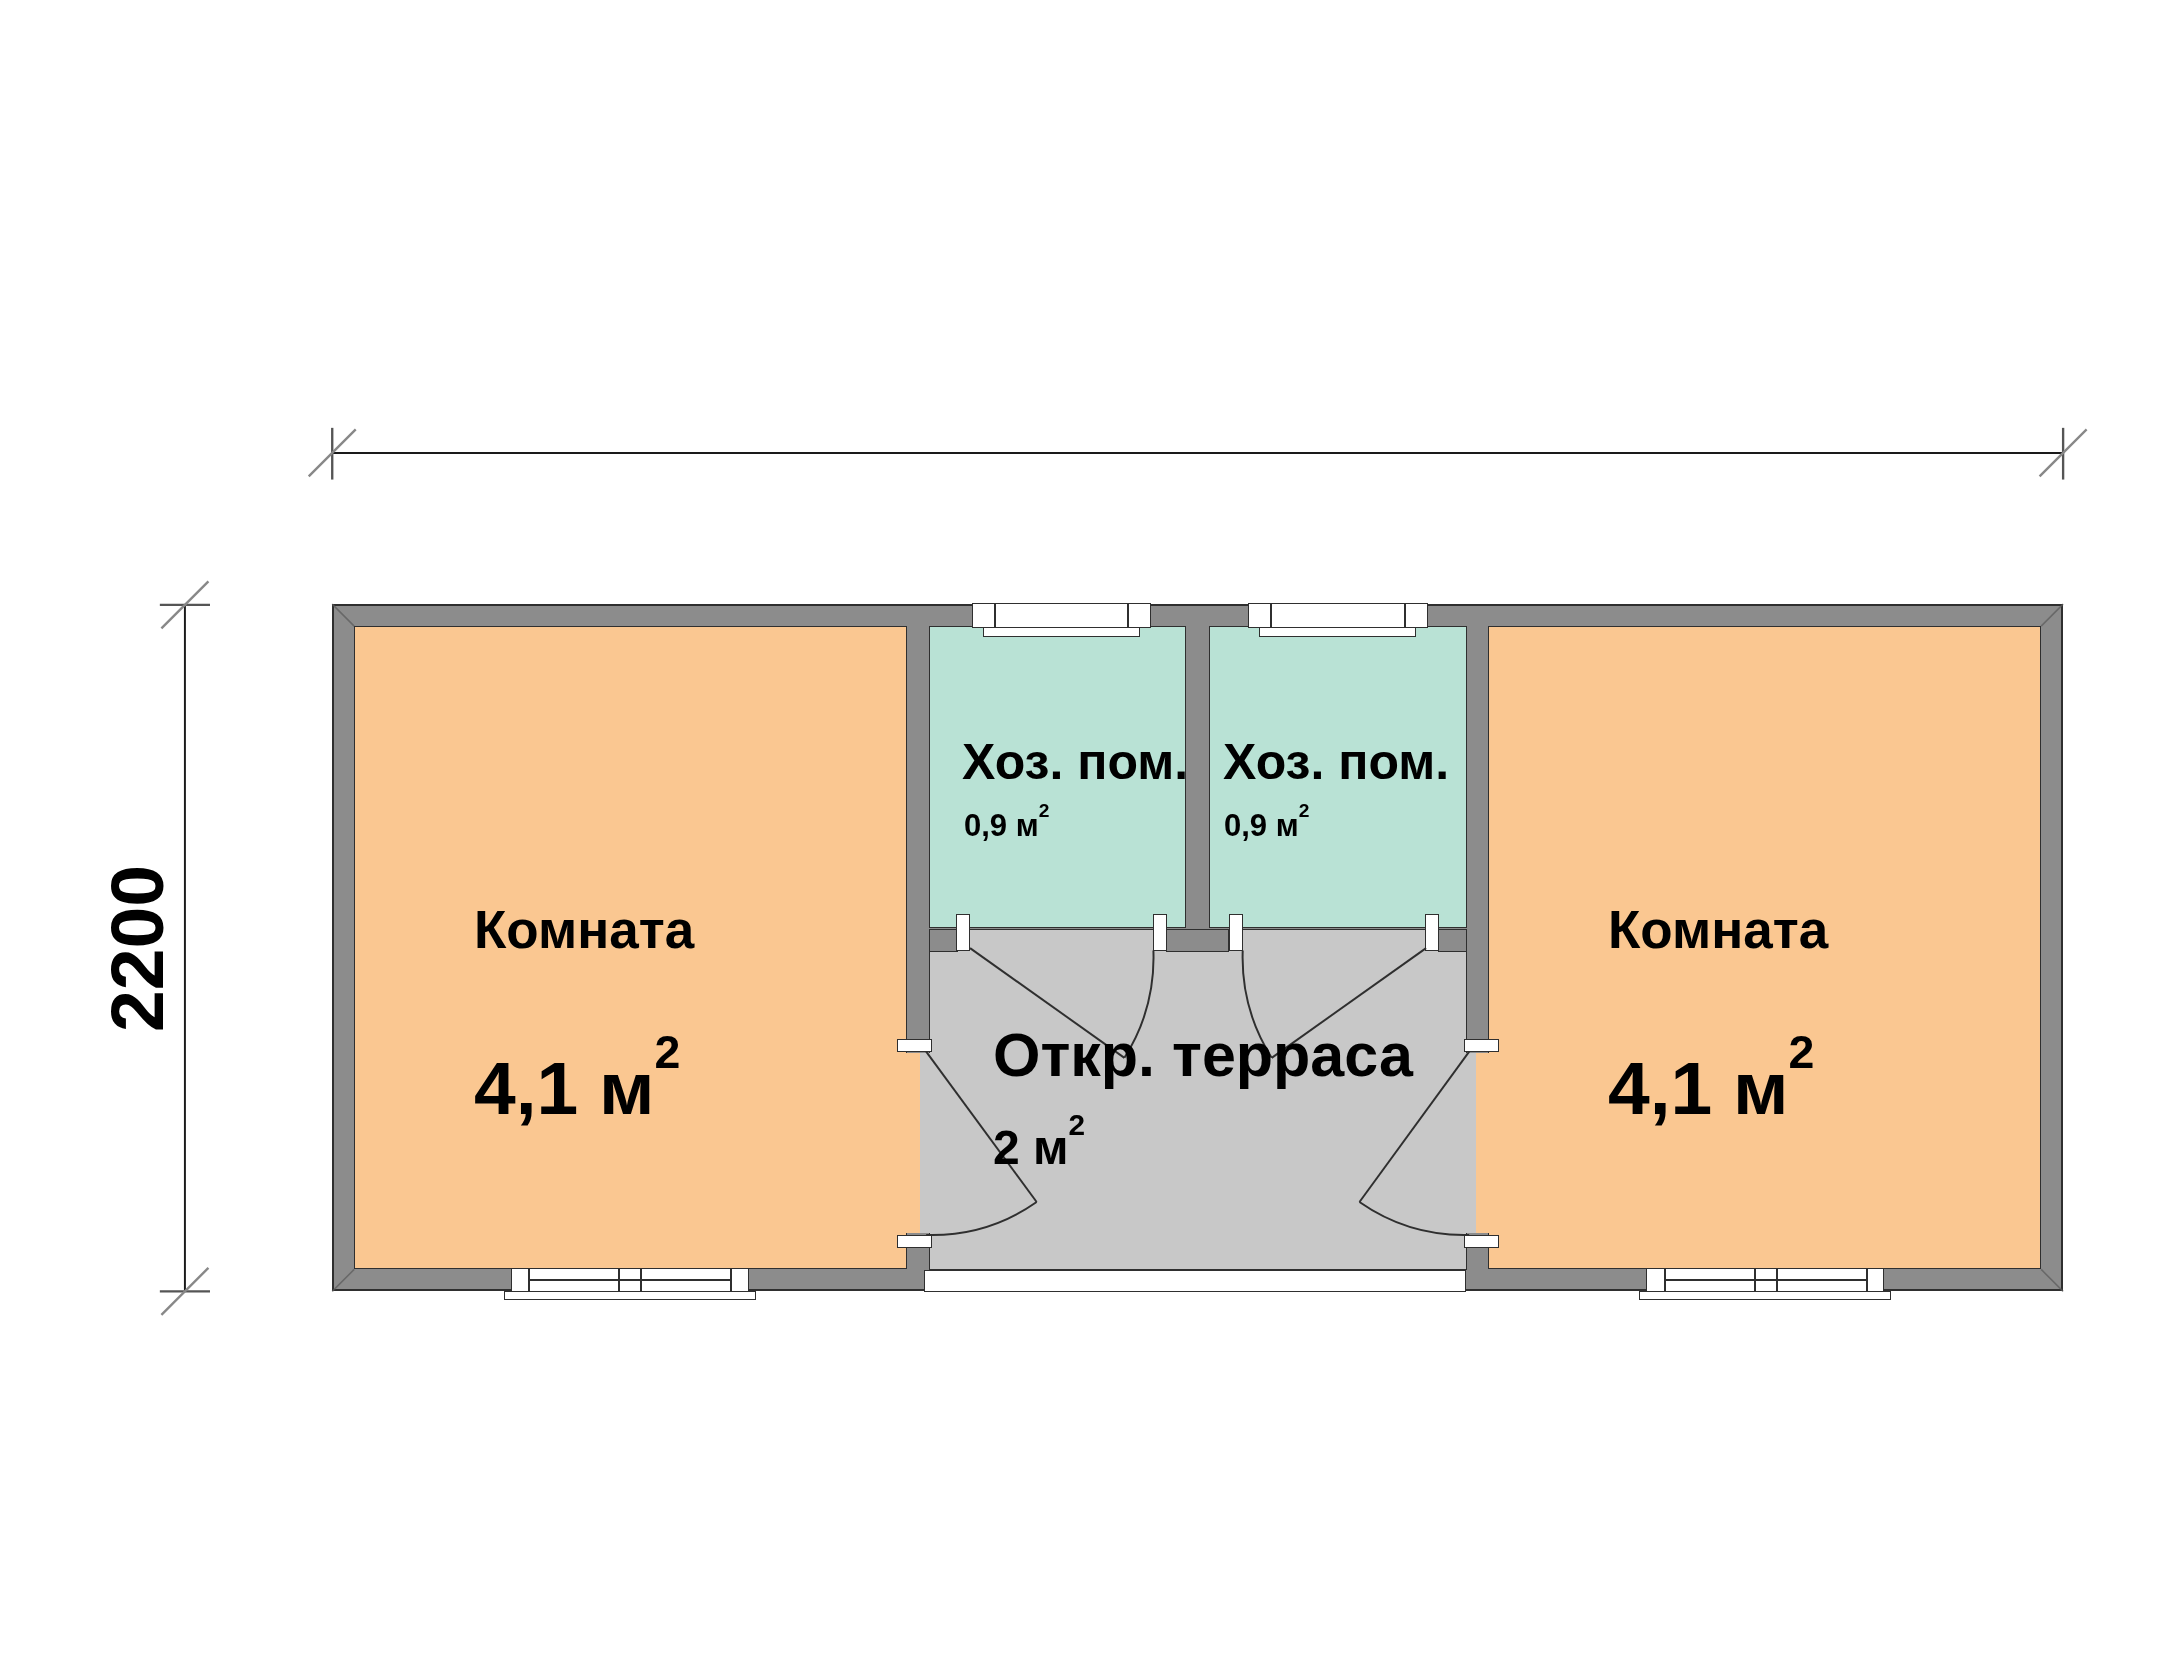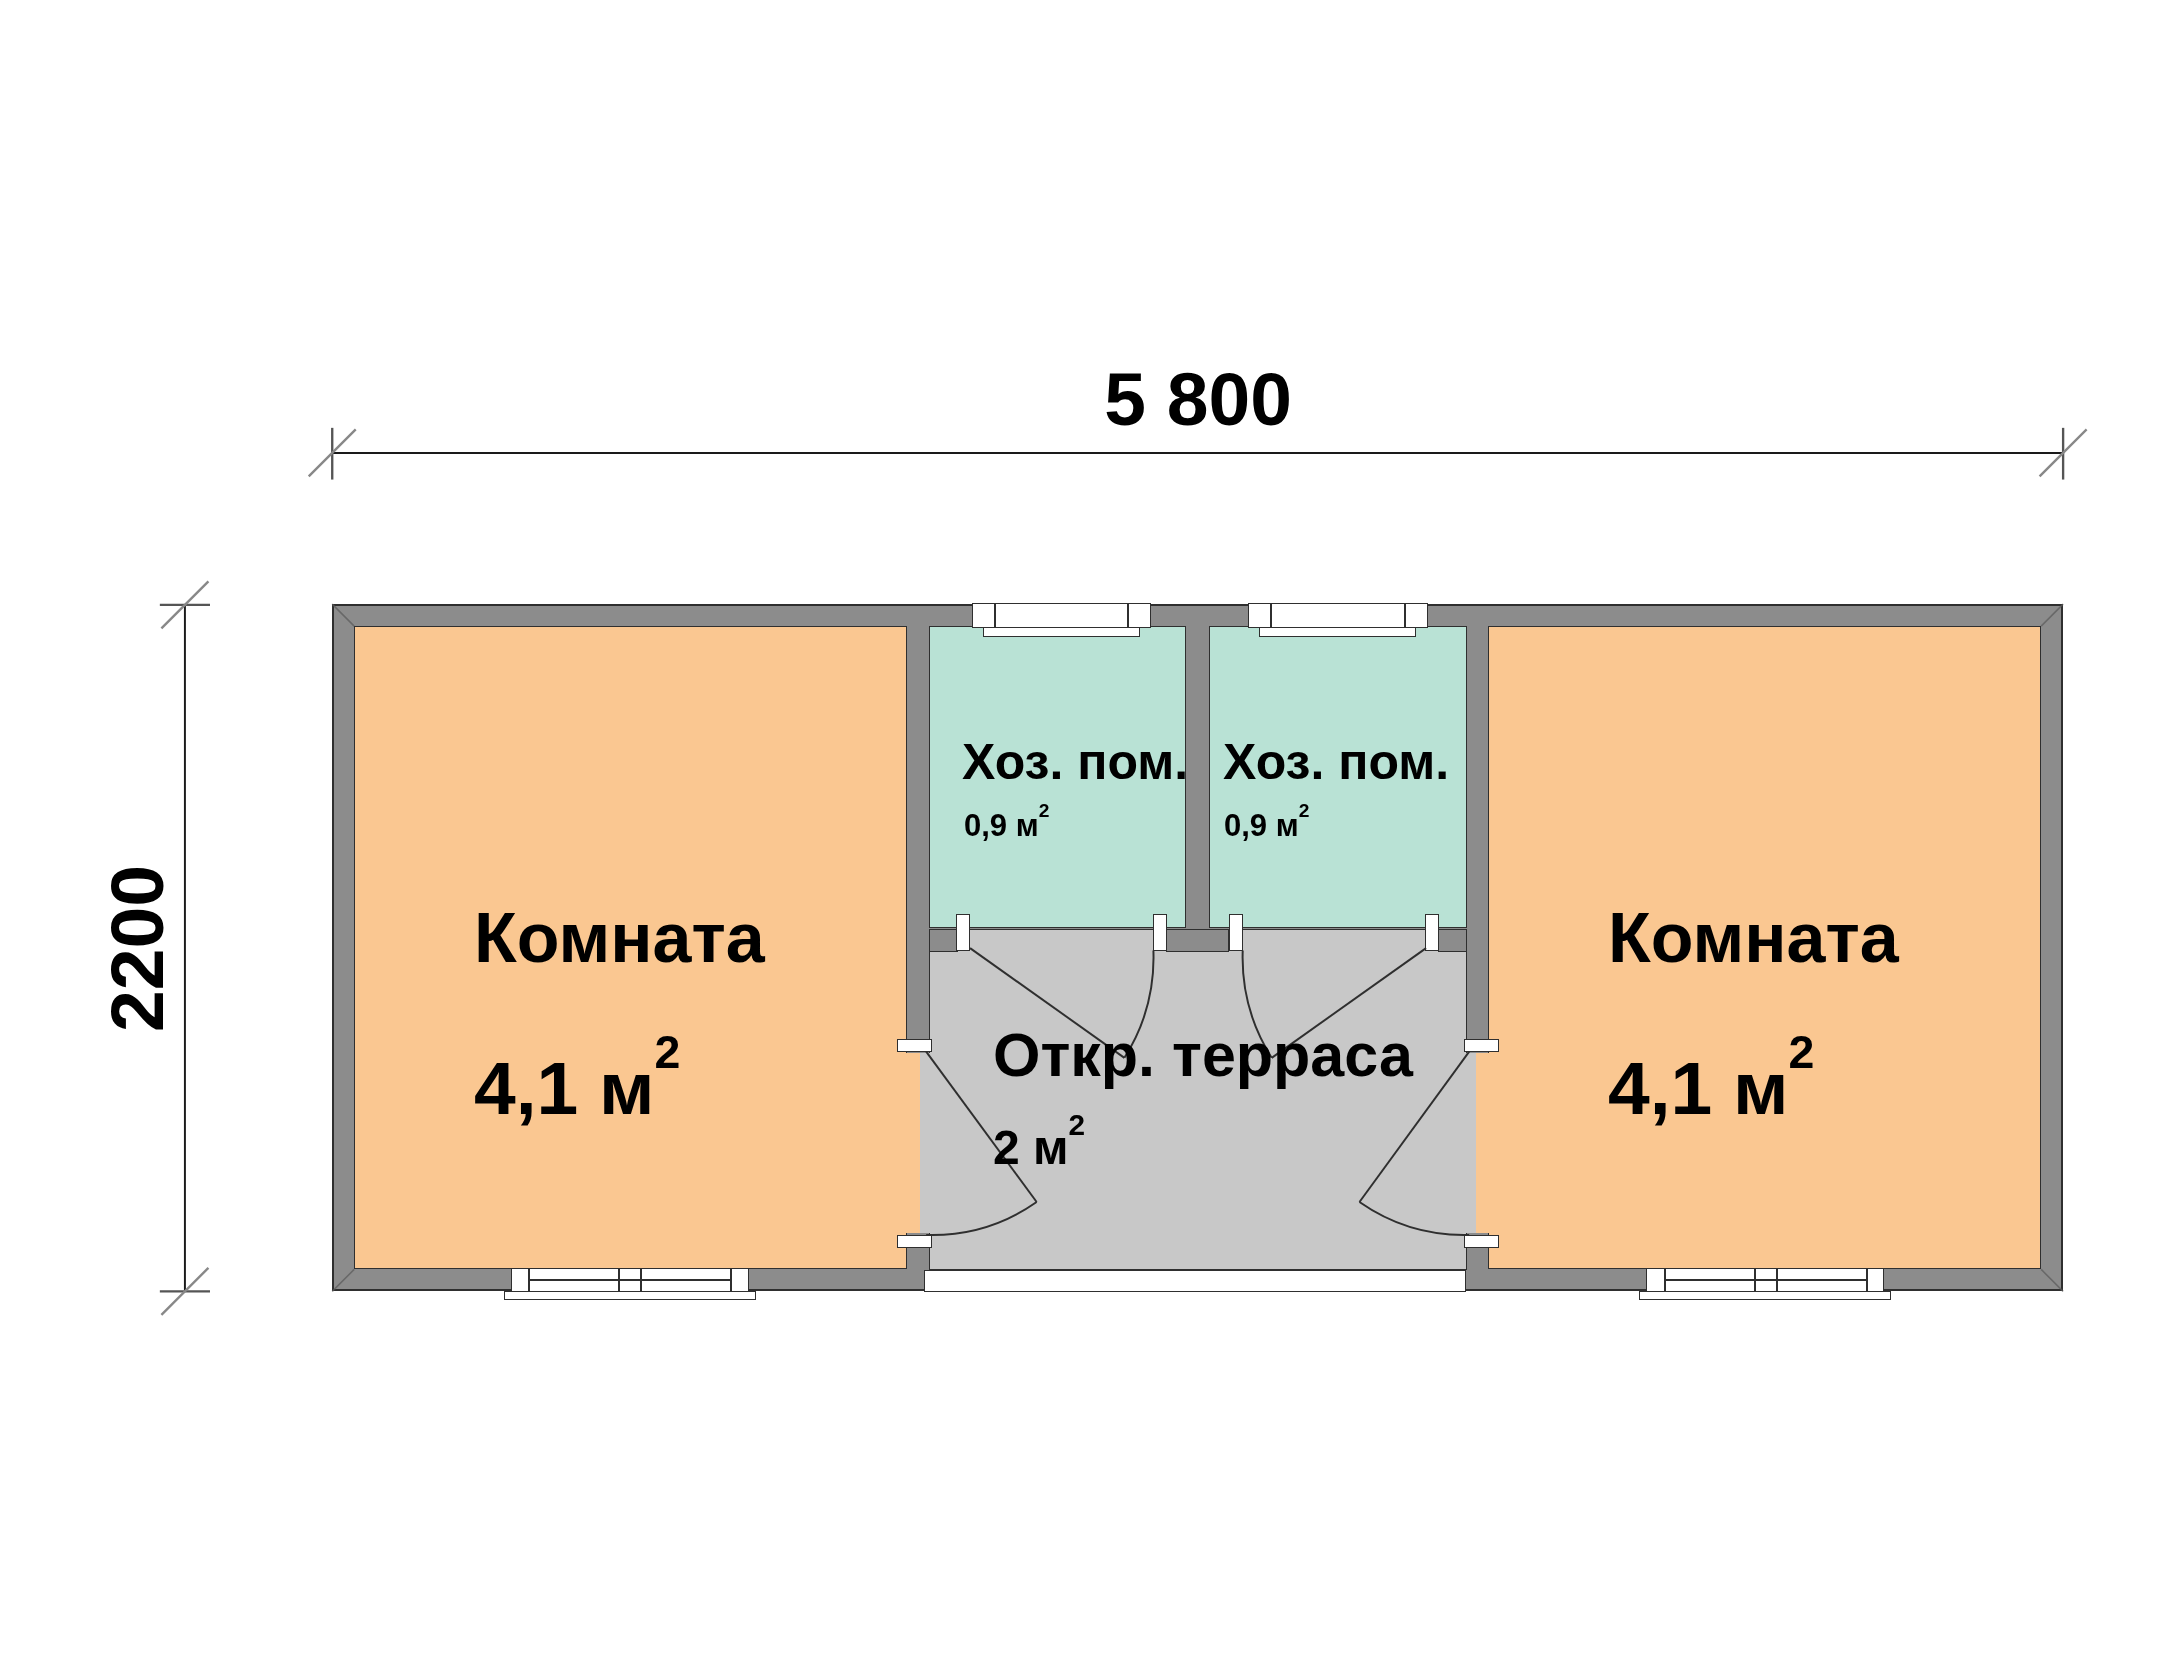--- a/index.html
+++ b/index.html
@@ -16,21 +16,21 @@
   .openband{background:#ffffff; border:1.6px solid var(--outline);}
   .stub{background:var(--wall_fill); border:1.6px solid var(--outline);}
   .jamb{background:#ffffff; border:1.6px solid var(--outline);}
   .patch-or{background:var(--room_fill);}
   .patch-gr{background:var(--terrace_fill);}
   .window{background:#ffffff; border:1.6px solid var(--outline);}
   .wline{background:var(--outline);}
   .sill{background:#ffffff; border:1.6px solid var(--outline);}
   
   .lbl{position:absolute; color:#000; font-weight:700; white-space:nowrap; line-height:1;text-align:right;}
-  .room-name{font-size:70px;}
+  .room-name{font-size:53px;}
   .room-area{font-size:75px;}
   .util-name{font-size:50px;}
   .util-area{font-size:31px;}
   .terr-name{font-size:61px;}
   .terr-area{font-size:48px;}
   .dim{font-size:75px; text-align:center;}
   .lbl sup{font-size:0.62em; position:relative; top:-0.42em; font-weight:700;}
   svg{position:absolute; left:0; top:0;}
 </style>
 </head>
@@ -130,23 +130,20 @@
     </g>
 
     <g stroke="#5a5a5a" stroke-width="2" opacity="0.7">
       <line x1="424" y1="771" x2="452" y2="799"></line>
       <line x1="2633" y1="771" x2="2605" y2="799"></line>
       <line x1="424" y1="1648" x2="452" y2="1620"></line>
       <line x1="2633" y1="1648" x2="2605" y2="1620"></line>
     </g>
   </svg>
 
-  <div class="lbl dim" style="left:1002px;top:362px;width:392px;">
-    <span>5 800</span>
-  </div>
   <div class="lbl dim" style="left:-59px;top:911px;width:392px;height:75px;transform:rotate(-90deg);">
     <span>2200</span>
   </div>
 
   <div class="lbl room-name" style="left:474px;top:903px;">
     <span>Комната</span>
   </div>
   <div class="lbl room-area" style="left:474px;top:1049px;">
     <span>4,1 м</span><sup>2</sup>
   </div>

